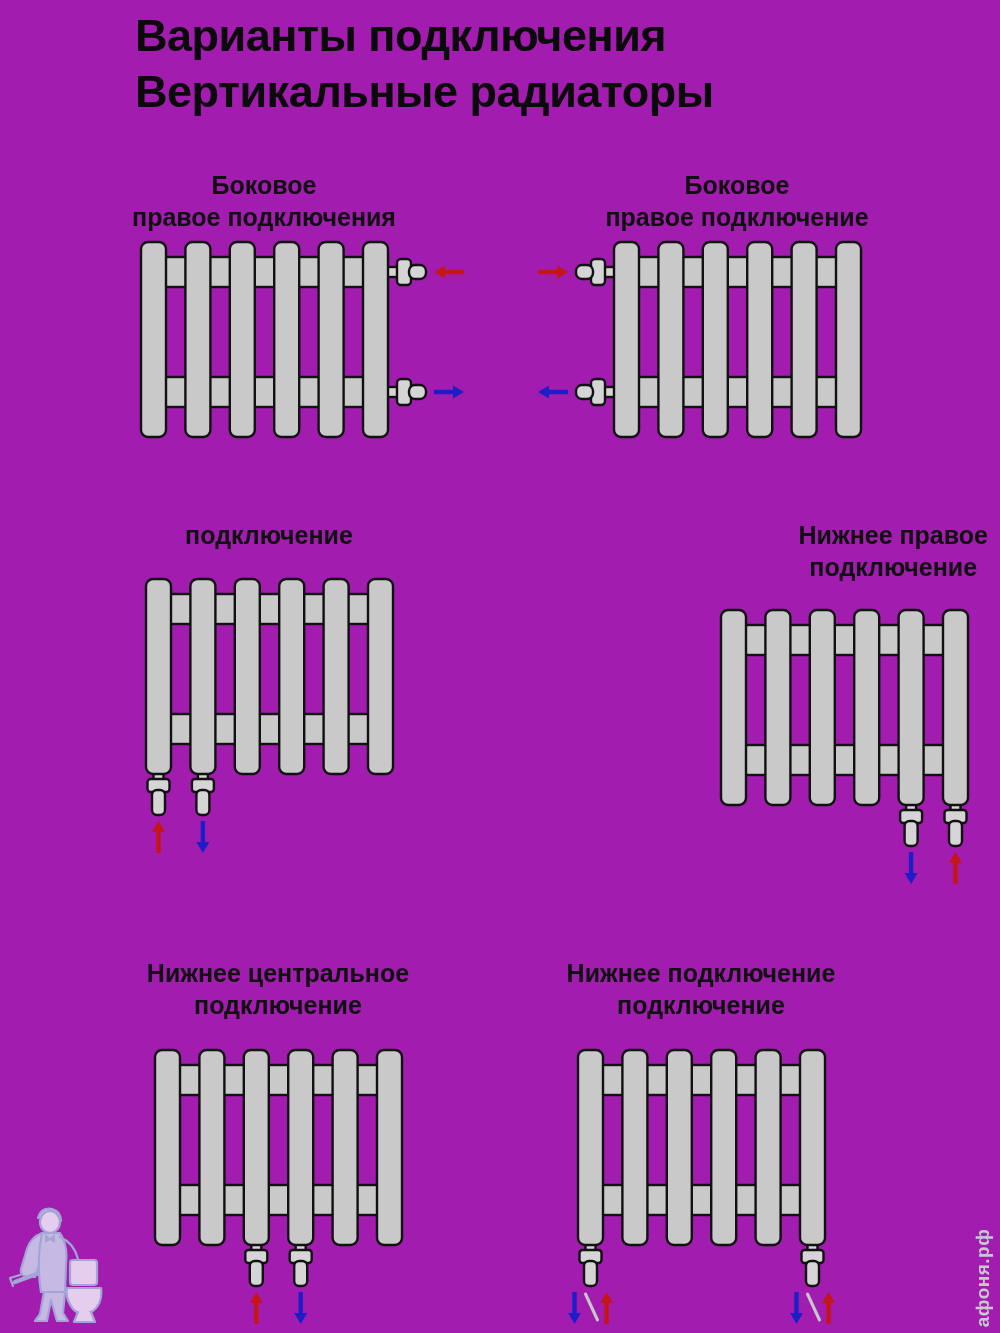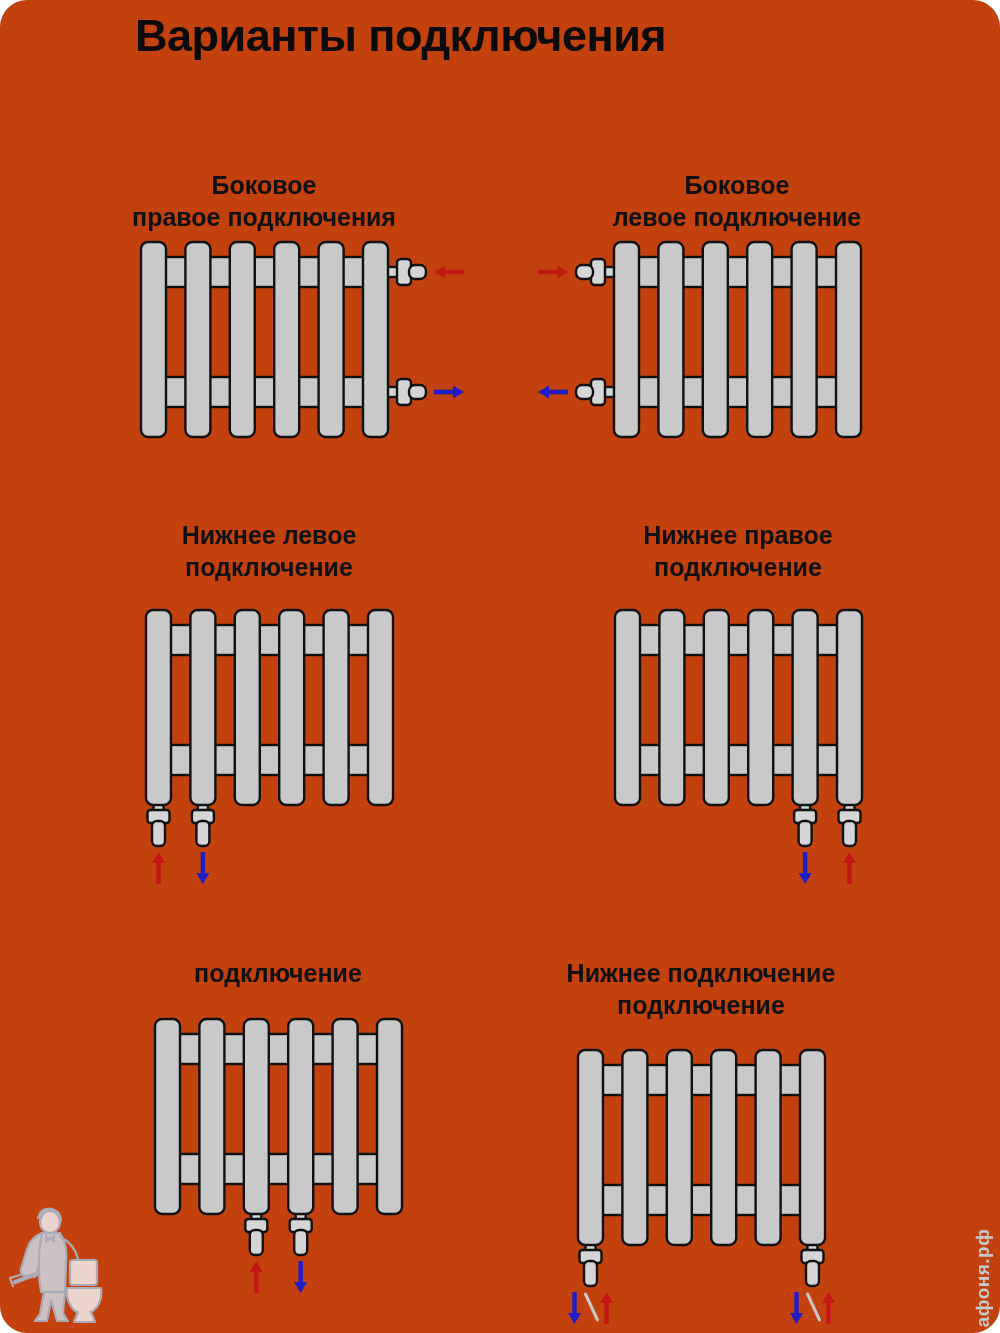--- a/index.html
+++ b/index.html
@@ -1,22 +1,21 @@
 <!DOCTYPE html>
 <html><head>
 <meta charset="utf-8">
 <style>
   html,body{margin:0;padding:0;background:#ffffff;}
   .page{
     position:relative;
     width:1000px;height:1333px;
-    background:#c2410c;
+    background:#a21caf;
     font-family:"Liberation Sans", sans-serif;
     overflow:hidden;
-    border-radius:27px;
   }
   .page-title{
     position:absolute;left:135px;top:8px;
     font-size:45px;font-weight:700;line-height:1.24;
     color:#0a0a0a;letter-spacing:-0.5px;
   }
   .row{position:absolute;left:0;width:1000px;display:flex;}
   .row1{top:170px;}
   .row2{top:520px;}
   .row3{top:958px;}
@@ -26,40 +25,41 @@
   .dlabel{
     font-size:25px;font-weight:700;line-height:1.26;text-align:center;
     color:#101010;
   }
   .row1 svg.radiator{margin-top:4px;}
   .row2 svg.radiator{margin-top:22px;}
   .row3 svg.radiator{margin-top:24px;}
   .off-r1l{transform:translateX(14px);}
   .off-r1r{transform:translateX(-13px);}
   .off-r2l{transform:translateX(19px);}
-  .off-r2r{transform:translateX(-12px);}
+  .off-r2r{transform:translateX(-12px);align-items:flex-end;}
   .off-r3l{transform:translateX(28px);}
   .off-r3r{transform:translateX(-49px);}
   .plumber-watermark{
     position:absolute;left:8px;top:1202px;opacity:0.8;
   }
   .site-watermark{
     position:absolute;left:983px;top:1278px;
     transform:translate(-50%,-50%) rotate(-90deg);
     white-space:nowrap;
     font-size:19px;font-weight:700;color:#c6c9cd;letter-spacing:0.5px;
   }
 </style>
 </head>
 <body>
 
 <div class="page">
 
   <div class="page-title">
     <div>Варианты подключения</div>
+    <div>Вертикальные радиаторы</div>
   </div>
 
   <div class="row row1">
     <div class="cell off-r1l">
       <div class="dlabel">
         <div>Боковое</div>
         <div>правое подключения</div>
       </div>
       <svg class="radiator" viewBox="0 0 427 210" width="427" height="210">
           <g>
@@ -78,21 +78,21 @@
             <rect x="267.6" y="5" width="25" height="195" rx="7" fill="#c9c9c9" stroke="#111111" stroke-width="2.4"></rect>
             <rect x="312" y="5" width="25" height="195" rx="7" fill="#c9c9c9" stroke="#111111" stroke-width="2.4"></rect>
             <polygon points="383,35 394,28.5 394,32.8 413,32.8 413,37.2 394,37.2 394,41.5" fill="#c51616"></polygon>
             <polygon points="413,155 402,148.5 402,152.8 383,152.8 383,157.2 402,157.2 402,161.5" fill="#1e1ec8"></polygon>
           </g>
         </svg>
     </div>
     <div class="cell off-r1r">
       <div class="dlabel">
         <div>Боковое</div>
-        <div>левое подключение</div>
+        <div>правое подключение</div>
       </div>
       <svg class="radiator" viewBox="0 0 427 210" width="427" height="210">
           <g transform="scale(-1,1) translate(-427,0)">
             <rect x="93" y="20" width="241" height="30" rx="0" fill="#c9c9c9" stroke="#111111" stroke-width="2.4"></rect>
             <rect x="93" y="140" width="241" height="30" rx="0" fill="#c9c9c9" stroke="#111111" stroke-width="2.4"></rect>
             <rect x="334" y="30" width="14" height="10" rx="0" fill="#d5d5d5" stroke="#111111" stroke-width="2.4"></rect>
             <rect x="346" y="22" width="14" height="26" rx="4" fill="#d5d5d5" stroke="#111111" stroke-width="2.4"></rect>
             <rect x="358" y="28" width="17" height="14" rx="6" fill="#d5d5d5" stroke="#111111" stroke-width="2.4"></rect>
             <rect x="334" y="150" width="14" height="10" rx="0" fill="#d5d5d5" stroke="#111111" stroke-width="2.4"></rect>
             <rect x="346" y="142" width="14" height="26" rx="4" fill="#d5d5d5" stroke="#111111" stroke-width="2.4"></rect>
@@ -106,21 +106,20 @@
             <polygon points="383,35 394,28.5 394,32.8 413,32.8 413,37.2 394,37.2 394,41.5" fill="#c51616"></polygon>
             <polygon points="413,155 402,148.5 402,152.8 383,152.8 383,157.2 402,157.2 402,161.5" fill="#1e1ec8"></polygon>
           </g>
         </svg>
     </div>
   </div>
 
   <div class="row row2">
     <div class="cell off-r2l">
       <div class="dlabel">
-        <div>Нижнее левое</div>
         <div>подключение</div>
       </div>
       <svg class="radiator" viewBox="0 0 287 286" width="287" height="286">
           <g>
             <rect x="23" y="20" width="241" height="30" rx="0" fill="#c9c9c9" stroke="#111111" stroke-width="2.4"></rect>
             <rect x="23" y="140" width="241" height="30" rx="0" fill="#c9c9c9" stroke="#111111" stroke-width="2.4"></rect>
             <rect x="27.5" y="197" width="10" height="10" rx="0" fill="#d5d5d5" stroke="#111111" stroke-width="2.4"></rect>
             <rect x="21.5" y="205" width="22" height="13" rx="3" fill="#d5d5d5" stroke="#111111" stroke-width="2.4"></rect>
             <rect x="26" y="216" width="13" height="25" rx="5" fill="#d5d5d5" stroke="#111111" stroke-width="2.4"></rect>
             <rect x="71.9" y="197" width="10" height="10" rx="0" fill="#d5d5d5" stroke="#111111" stroke-width="2.4"></rect>
@@ -161,20 +160,21 @@
             <polygon points="210.1,279 216.6,268 212.29999999999998,268 212.29999999999998,247 207.9,247 207.9,268 203.6,268" fill="#1e1ec8"></polygon>
             <polygon points="254.5,247 261,258 256.7,258 256.7,279 252.3,279 252.3,258 248,258" fill="#c51616"></polygon>
           </g>
         </svg>
     </div>
   </div>
 
   <div class="row row3">
     <div class="cell off-r3l">
       <div class="dlabel">
+        <div>Нижнее центральное</div>
         <div>подключение</div>
       </div>
       <svg class="radiator" viewBox="0 0 287 286" width="287" height="286">
           <g>
             <rect x="23" y="20" width="241" height="30" rx="0" fill="#c9c9c9" stroke="#111111" stroke-width="2.4"></rect>
             <rect x="23" y="140" width="241" height="30" rx="0" fill="#c9c9c9" stroke="#111111" stroke-width="2.4"></rect>
             <rect x="116.3" y="197" width="10" height="10" rx="0" fill="#d5d5d5" stroke="#111111" stroke-width="2.4"></rect>
             <rect x="110.3" y="205" width="22" height="13" rx="3" fill="#d5d5d5" stroke="#111111" stroke-width="2.4"></rect>
             <rect x="114.8" y="216" width="13" height="25" rx="5" fill="#d5d5d5" stroke="#111111" stroke-width="2.4"></rect>
             <rect x="160.7" y="197" width="10" height="10" rx="0" fill="#d5d5d5" stroke="#111111" stroke-width="2.4"></rect>

